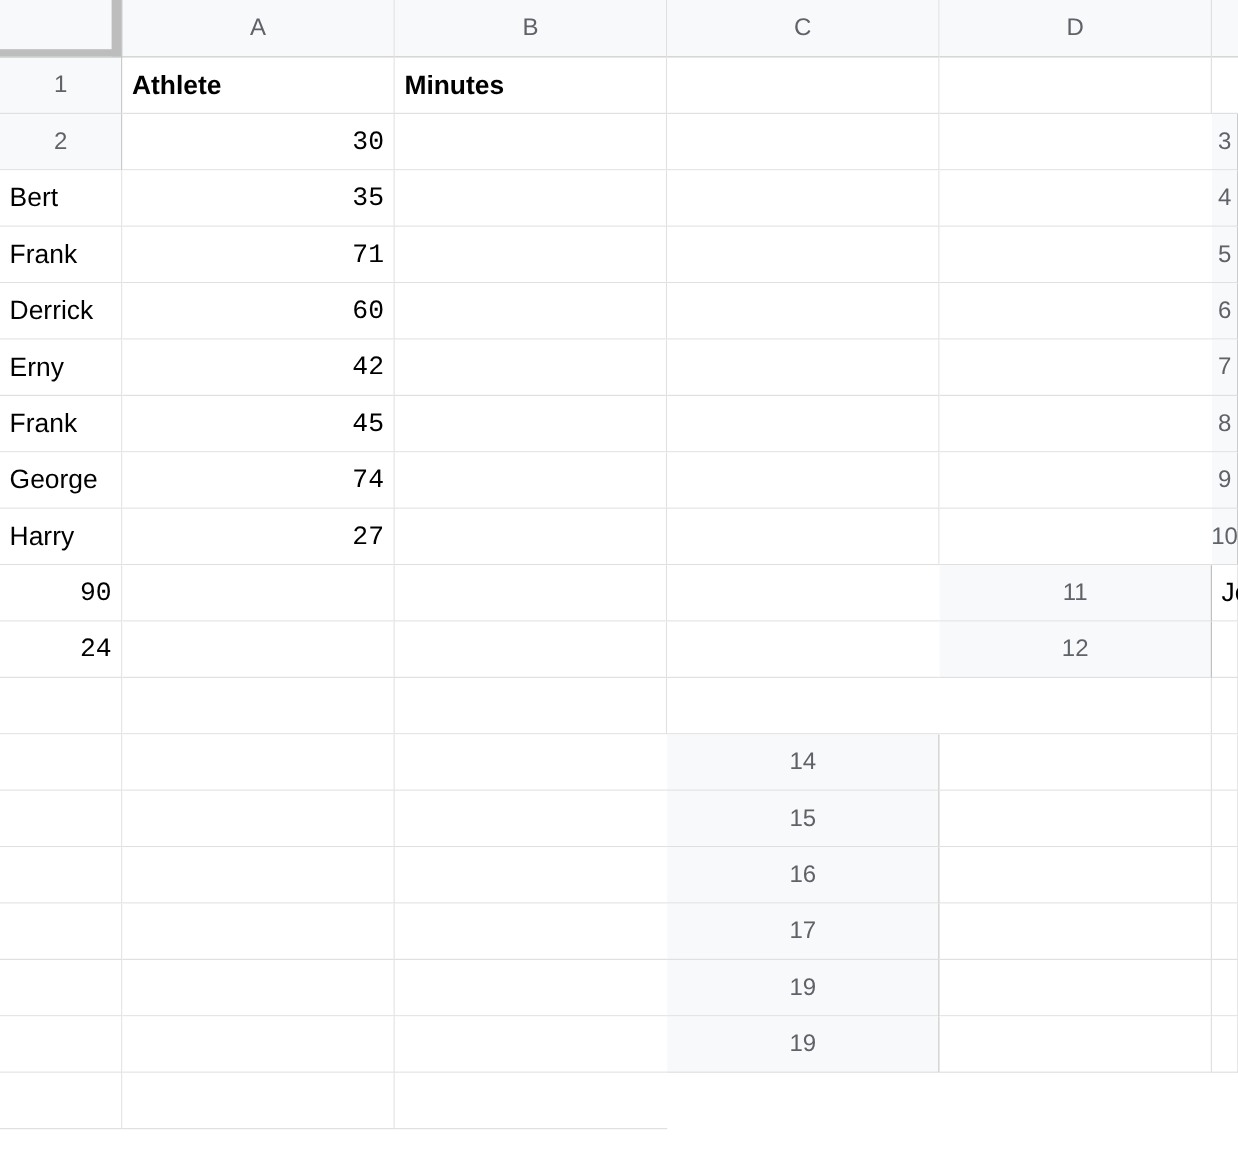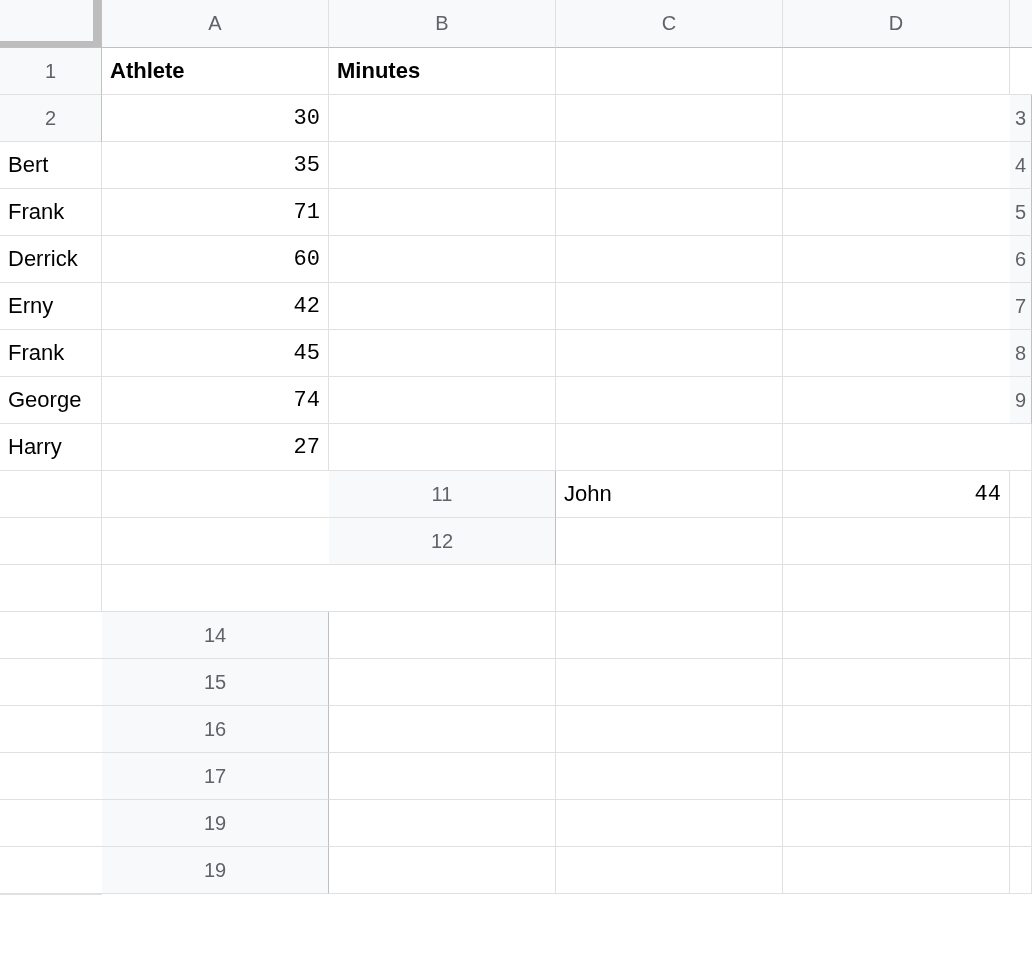--- a/index.html
+++ b/index.html
@@ -162,27 +162,29 @@
   <div class="cell"></div>
   <div class="overflow-col" style="background:#fff;"></div>
 
   <div class="row-header">9</div>
   <div class="cell">Harry</div>
   <div class="cell right">27</div>
   <div class="cell"></div>
   <div class="cell"></div>
   <div class="overflow-col" style="background:#fff;"></div>
 
+  <div class="row-header">10</div>
+  <div class="cell right">90</div>
   <div class="cell"></div>
   <div class="cell"></div>
   <div class="overflow-col" style="background:#fff;"></div>
 
   <div class="row-header">11</div>
   <div class="cell">John</div>
-  <div class="cell right">44</div>
+  <div class="cell right">24</div>
   <div class="cell"></div>
   <div class="cell"></div>
   <div class="overflow-col" style="background:#fff;"></div>
 
   <div class="row-header">12</div>
   <div class="cell"></div>
   <div class="cell"></div>
   <div class="cell"></div>
   <div class="cell"></div>
   <div class="overflow-col" style="background:#fff;"></div>

